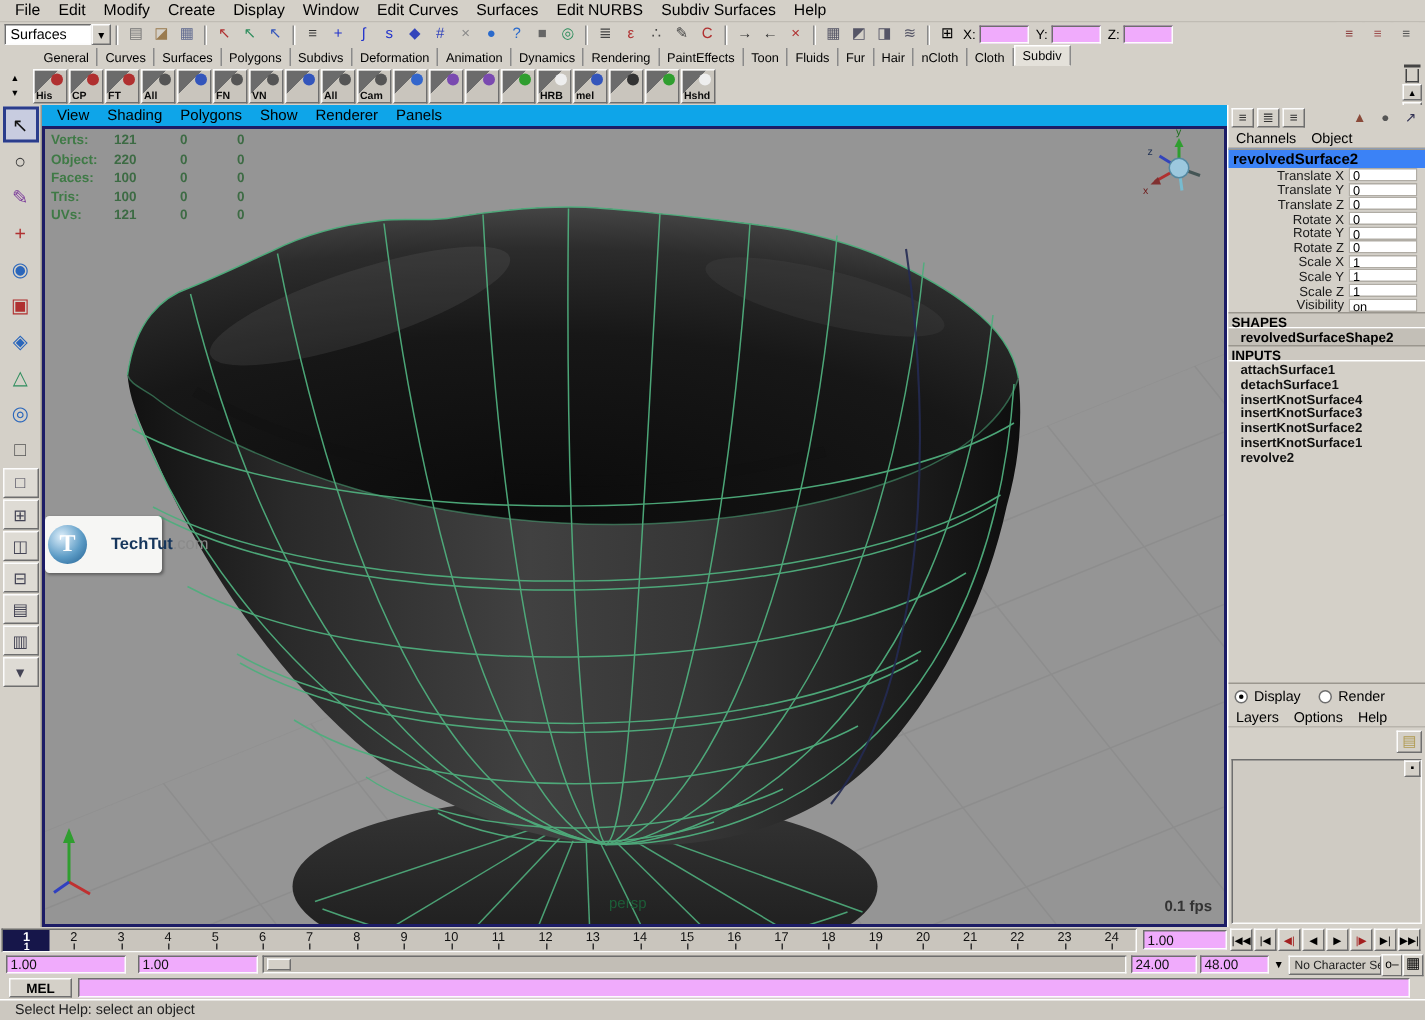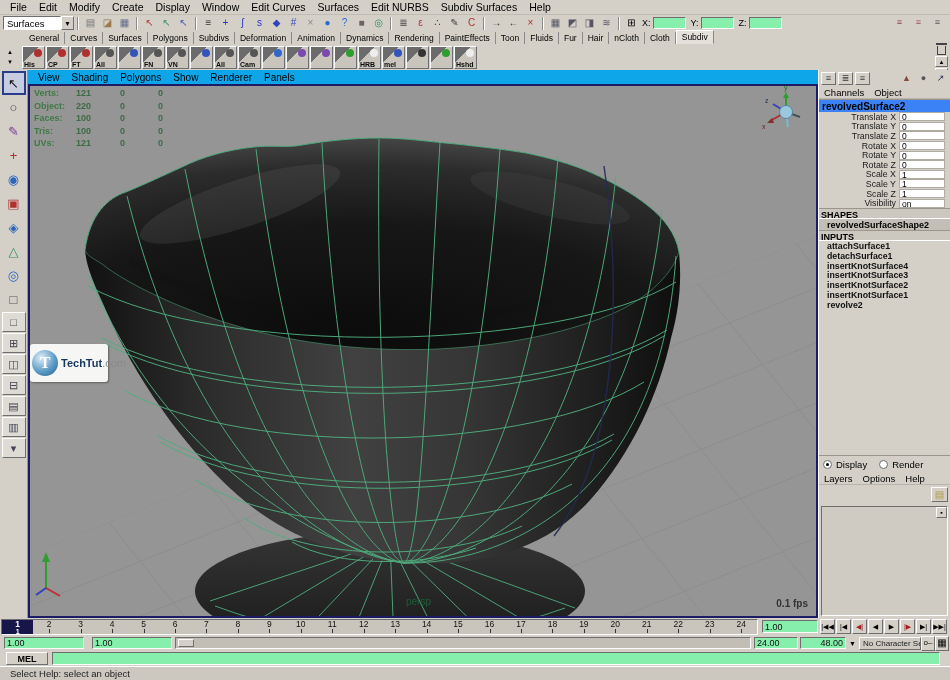--- a/index.html
+++ b/index.html
@@ -1,20 +1,20 @@
 <!DOCTYPE html>
 <html><head>
 <meta charset="utf-8">
 <style>
 *{box-sizing:border-box;margin:0;padding:0}
 html,body{width:950px;height:680px}
 body{position:relative;font-family:"Liberation Sans",sans-serif;background:#d4d0c8;overflow:hidden;font-size:11px;color:#000}
 .abs{position:absolute}
 .raised{border:1px solid;border-color:#fcfcfc #6e6e6e #6e6e6e #fcfcfc}
-.field{background:#86efac;border:1px solid;border-color:#6e6e6e #fcfcfc #fcfcfc #6e6e6e;font-size:9px;padding:0 2px;color:#111}
+.field{background:#f0abfc;border:1px solid;border-color:#6e6e6e #fcfcfc #fcfcfc #6e6e6e;font-size:9px;padding:0 2px;color:#111}
 .sep{width:2px;height:13px;border-left:1px solid #8a8a8a;border-right:1px solid #fff;margin:0 3px;flex:none}
 
 #menubar{left:0;top:0;width:950px;height:15px;display:flex;align-items:center;padding-left:4px;background:#d4d0c8;border-bottom:1px solid #c0bcb4}
 .menu-item{padding:14px 6px;font-size:10.5px;cursor:default}
 
 #statusline{left:0;top:15px;width:950px;height:16px;display:flex;align-items:center;padding-left:3px;background:#d4d0c8}
 .mode-box{display:flex;align-items:center;height:14px}
 .mode-val{background:#fff;border:1px solid;border-color:#6e6e6e #fcfcfc #fcfcfc #6e6e6e;width:58px;height:14px;font-size:9.5px;padding:1px 3px}
 .dd-btn{width:13px;height:14px;font-size:8px;display:flex;align-items:center;justify-content:center;background:#d4d0c8;border:1px solid;border-color:#fcfcfc #6e6e6e #6e6e6e #fcfcfc}
 .icon-btn{width:17px;height:15px;flex:none;display:flex;align-items:center;justify-content:center;font-size:10px;line-height:1;background:#d4d0c8;cursor:default}
@@ -46,21 +46,21 @@
 #panelmenu{height:14px;display:flex;align-items:center;background:#0ea5e9;padding-left:4px}
 #panelmenu span{font-size:10px;padding:0 6px}
 #area3d{position:relative;width:790px;height:534px;border:2px solid #1c1c66;background:#959595;overflow:hidden}
 #hud{position:absolute;left:4px;top:2px;z-index:3}
 .hud-row{display:flex;height:12.5px;font-size:9px;font-weight:bold;color:#3f7a46}
 .hud-row .hl{width:42px}
 .hud-row .hv{width:44px;color:#3d6b44}
 .hud-row .hv2{width:38px;color:#3d6b44}
 #watermark{position:absolute;left:0;top:258px;width:78px;height:38px;background:#f6f6f4;border-radius:3px;display:flex;align-items:center;padding:2px;z-index:4;box-shadow:1px 1px 2px rgba(0,0,0,.35)}
 #watermark .tball{width:26px;height:26px;border-radius:50%;background:radial-gradient(circle at 35% 30%,#ddeefa,#5d9cc6 55%,#1f5d8f);color:#fff;font-family:"Liberation Serif",serif;font-weight:bold;font-size:16px;display:flex;align-items:center;justify-content:center;flex:none}
-#watermark .wt1{font-weight:bold;color:#16365c;font-size:11px;margin-left:3px}
+#watermark .wt1{font-weight:bold;color:#16365c;font-size:11px;margin-left:16px}
 #watermark .wt2{color:#8a8a8a;font-size:11px}
 
 #rightpanel{left:818px;top:70px;width:132px;height:548px;background:#d4d0c8;border-left:1px solid #fff}
 #cb-icons{height:16px;display:flex;align-items:center;padding:0 2px;gap:2px}
 #cb-icons .sp{flex:1}
 #cb-icons .icon-btn{width:15px;height:13px;font-size:9px}
 #cb-menu{height:13px;display:flex;align-items:center;border-bottom:1px solid #b8b4ac}
 #cb-menu span{font-size:9.5px;padding:0 5px}
 #cb-title{height:13px;font-size:10px;font-weight:bold;padding:1px 3px;background:#3b82f6;border-top:1px solid #9a968e}
 .attr-row{height:9.6px;display:flex;align-items:center}
@@ -678,21 +678,21 @@
     </div>
   </div>
 
   <div id="rangeslider" class="abs">
     <input class="field" style="width: 80px;" value="1.00">
     <input class="field" style="width: 80px; margin-left: 8px;" value="1.00">
     <div id="rs-track">
       <div id="rs-handle"></div>
     </div>
     <input class="field" style="width: 44px;" value="24.00">
-    <input class="field" style="width: 46px; margin-left: 2px; text-align: right;" value="48.00">
+    <input class="field" style="width: 46px; margin-left: 2px;" value="48.00">
     <span class="icon-btn" style="width:13px;font-size:7px">▼</span>
     <span id="charset">No Character Set</span>
     <span class="icon-btn raised" style="width:14px;font-size:8px">o–</span>
     <span class="icon-btn raised" style="width:14px">▦</span>
   </div>
 
   <div id="commandline" class="abs">
     <span id="mel-btn">MEL</span>
     <input id="mel-input" class="field" value="" style="">
   </div>

